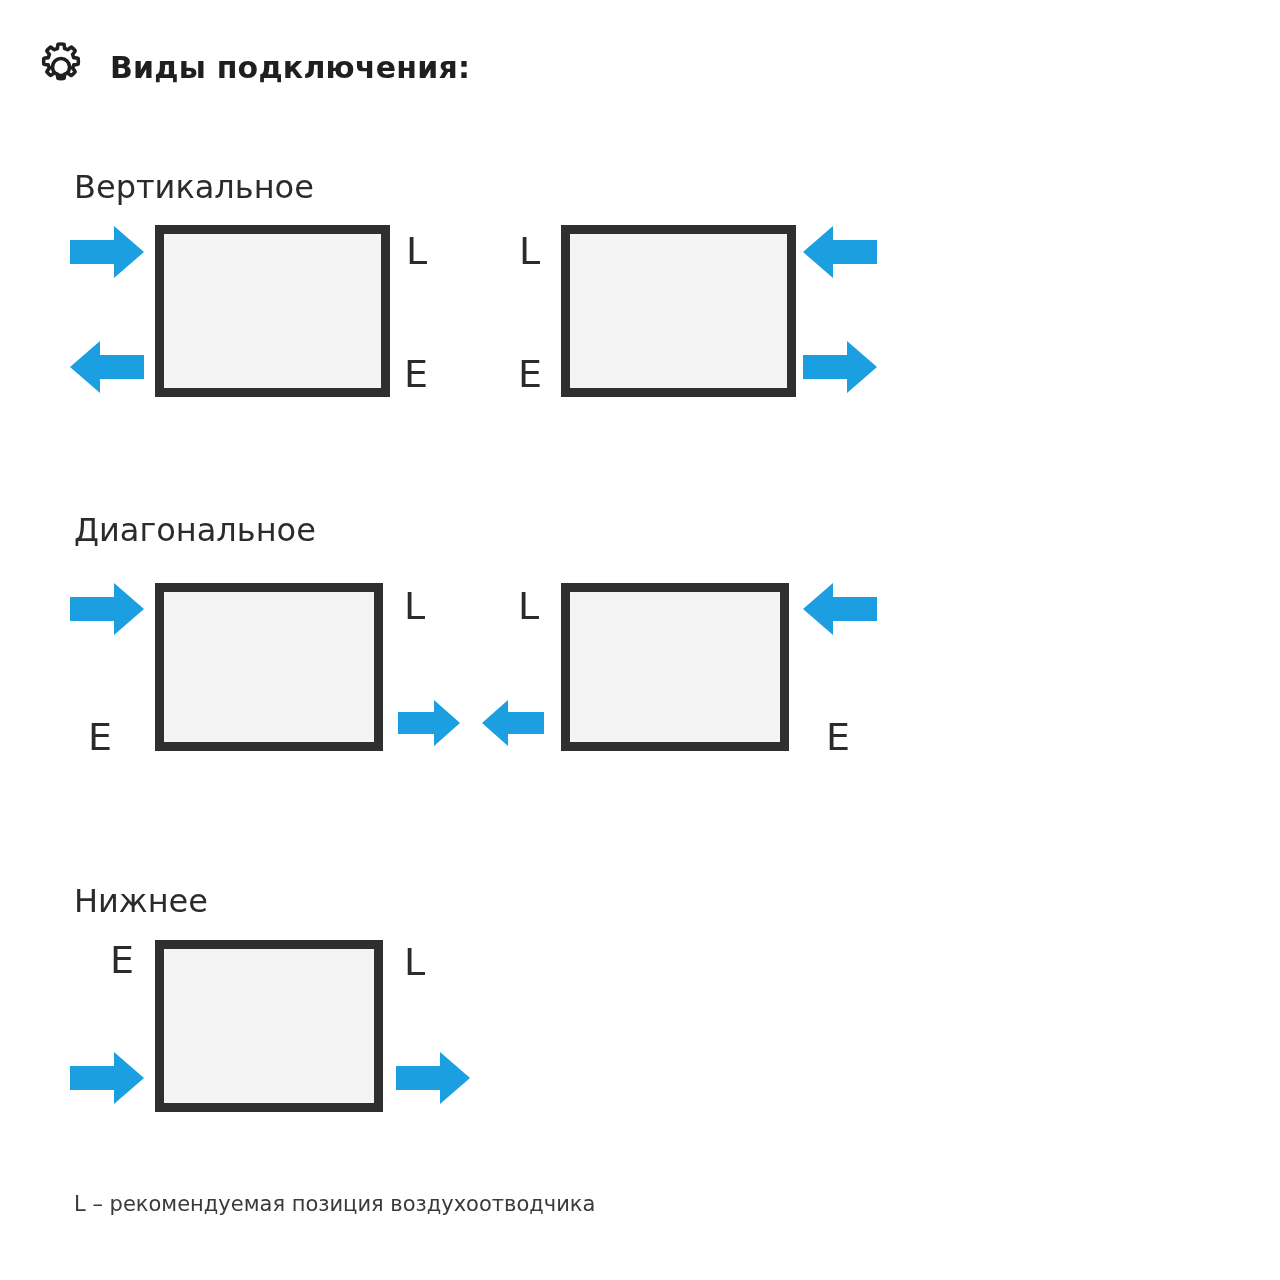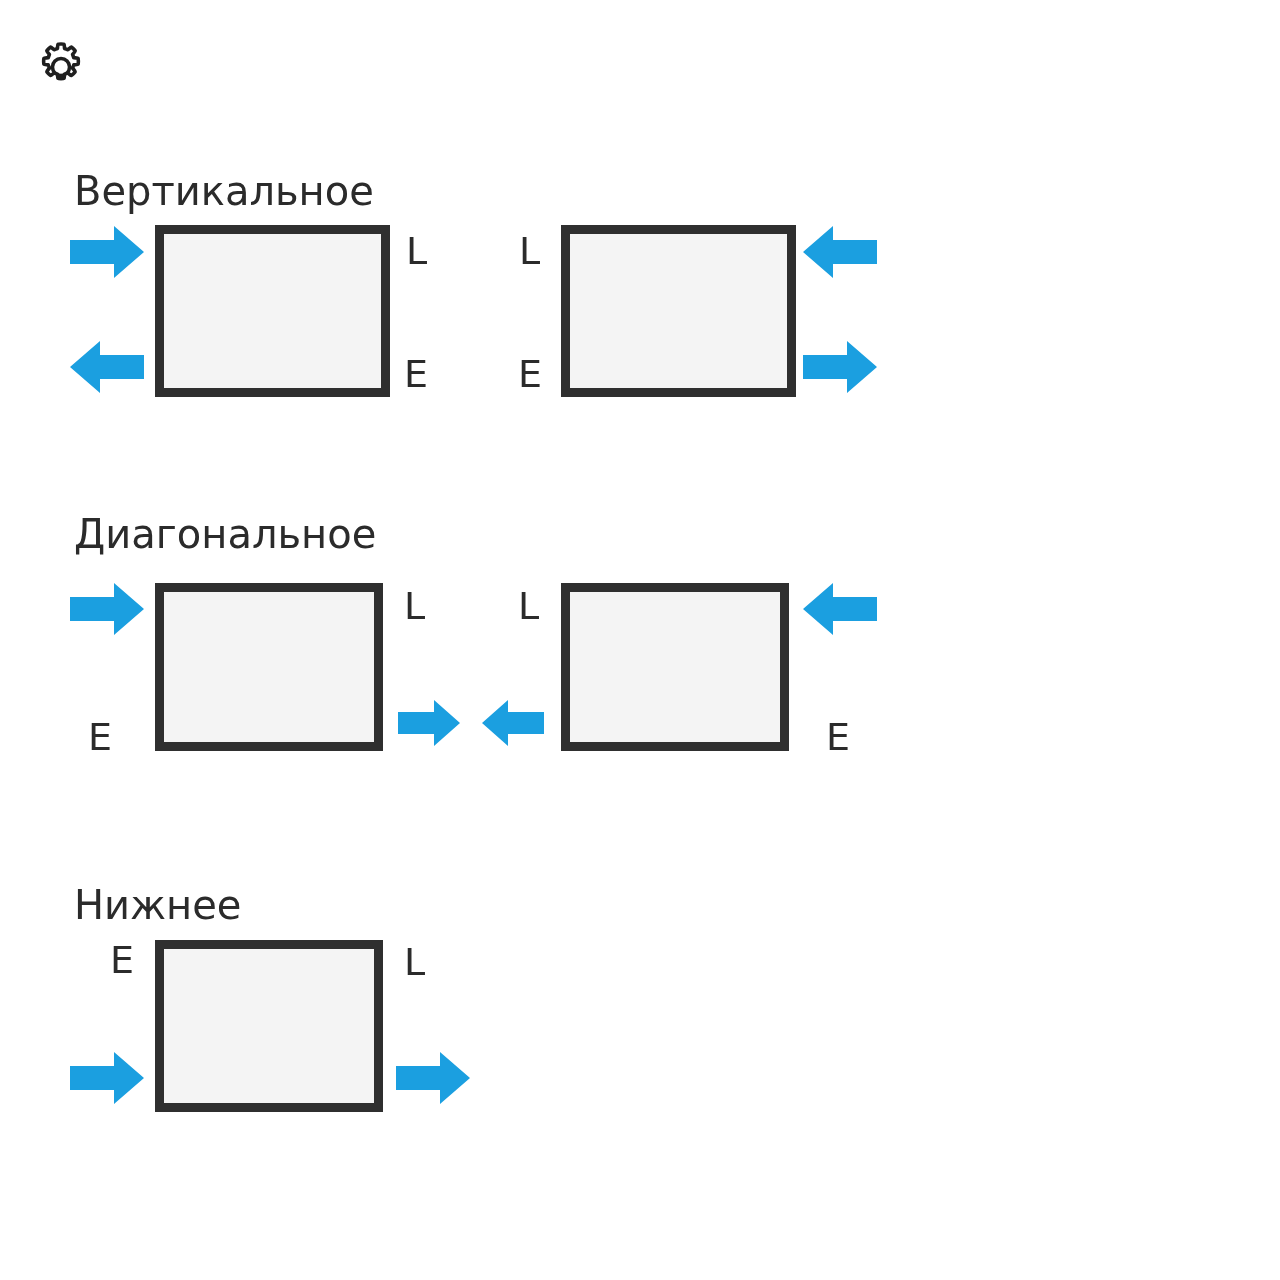--- a/index.html
+++ b/index.html
@@ -40,21 +40,21 @@
 
   
   .section {
     position: absolute;
     left: 0;
     width: 1280px;
   }
   .section-title {
     position: absolute;
     left: 74px;
-    font-size: 40px;
+    font-size: 32px;
     font-weight: 400;
     color: #2b2b2b;
     white-space: nowrap;
   }
 
   
   .box {
     position: absolute;
     border: 9px solid #2f2f2f;
     background: #f4f4f4;
@@ -94,20 +94,21 @@
 </style>
 </head>
 <body>
 
 <div class="header">
   <span class="gear-icon">
     <svg viewBox="0 0 48 48" xmlns="http://www.w3.org/2000/svg">
       <path d="M24 3.5c-1.25 0-2.4.1-2.6.25-.2.15-.35 1-.45 2.35l-.1 1.45-1.5.55-1.5.55-1.15-1.0c-1.0-.9-1.7-1.4-1.95-1.35-.45.1-3.3 2.95-3.4 3.4-.05.25.45.95 1.35 1.95l1.0 1.15-.55 1.5-.55 1.5-1.45.1c-1.35.1-2.2.25-2.35.45-.3.4-.3 4.8 0 5.2.15.2 1 .35 2.35.45l1.45.1.55 1.5.55 1.5-1.0 1.15c-.9 1.0-1.4 1.7-1.35 1.95.1.45 2.95 3.3 3.4 3.4.25.05.95-.45 1.95-1.35l1.15-1.0 1.5.55 1.5.55.1 1.45c.1 1.35.25 2.2.45 2.35.4.3 4.8.3 5.2 0 .2-.15.35-1 .45-2.35l.1-1.45 1.5-.55 1.5-.55 1.15 1.0c1.0.9 1.7 1.4 1.95 1.35.45-.1 3.3-2.95 3.4-3.4.05-.25-.45-.95-1.35-1.95l-1.0-1.15.55-1.5.55-1.5 1.45-.1c1.35-.1 2.2-.25 2.35-.45.3-.4.3-4.8 0-5.2-.15-.2-1-.35-2.35-.45l-1.45-.1-.55-1.5-.55-1.5 1.0-1.15c.9-1.0 1.4-1.7 1.35-1.95-.1-.45-2.95-3.3-3.4-3.4-.25-.05-.95.45-1.95 1.35l-1.15 1.0-1.5-.55-1.5-.55-.1-1.45c-.1-1.35-.25-2.2-.45-2.35-.2-.15-1.35-.25-2.6-.25zm0 12.9a7.6 7.6 0 1 1 0 15.2 7.6 7.6 0 0 1 0-15.2z" fill="none" stroke="#1f1f1f" stroke-width="3.2" stroke-linejoin="round"></path>
     </svg>
   </span>
+  <span class="header-title">Виды подключения:</span>
 </div>
 
 <div class="section">
   <div class="section-title" style="top:168px;">Вертикальное</div>
 
   <div class="box" style="left:155px; top:225px; width:235px; height:172px;"></div>
   <div class="lbl" style="left:406px; top:232px;">L</div>
   <div class="lbl" style="left:404px; top:355px;">E</div>
 
   <div class="arrow" style="left:70px; top:226px;">
@@ -184,13 +185,14 @@
       </svg>
   </div>
   <div class="arrow" style="left:396px; top:1052px;">
     <svg viewBox="0 0 74 52">
         <path d="M0 14 H44 V0 L74 26 L44 52 V38 H0 Z" fill="#1b9fe0"></path>
       </svg>
   </div>
 </div>
 
 <div class="legend" style="top:1188px;">
+  <div>L – рекомендуемая позиция воздухоотводчика</div>
 </div>
 
 </body></html>

